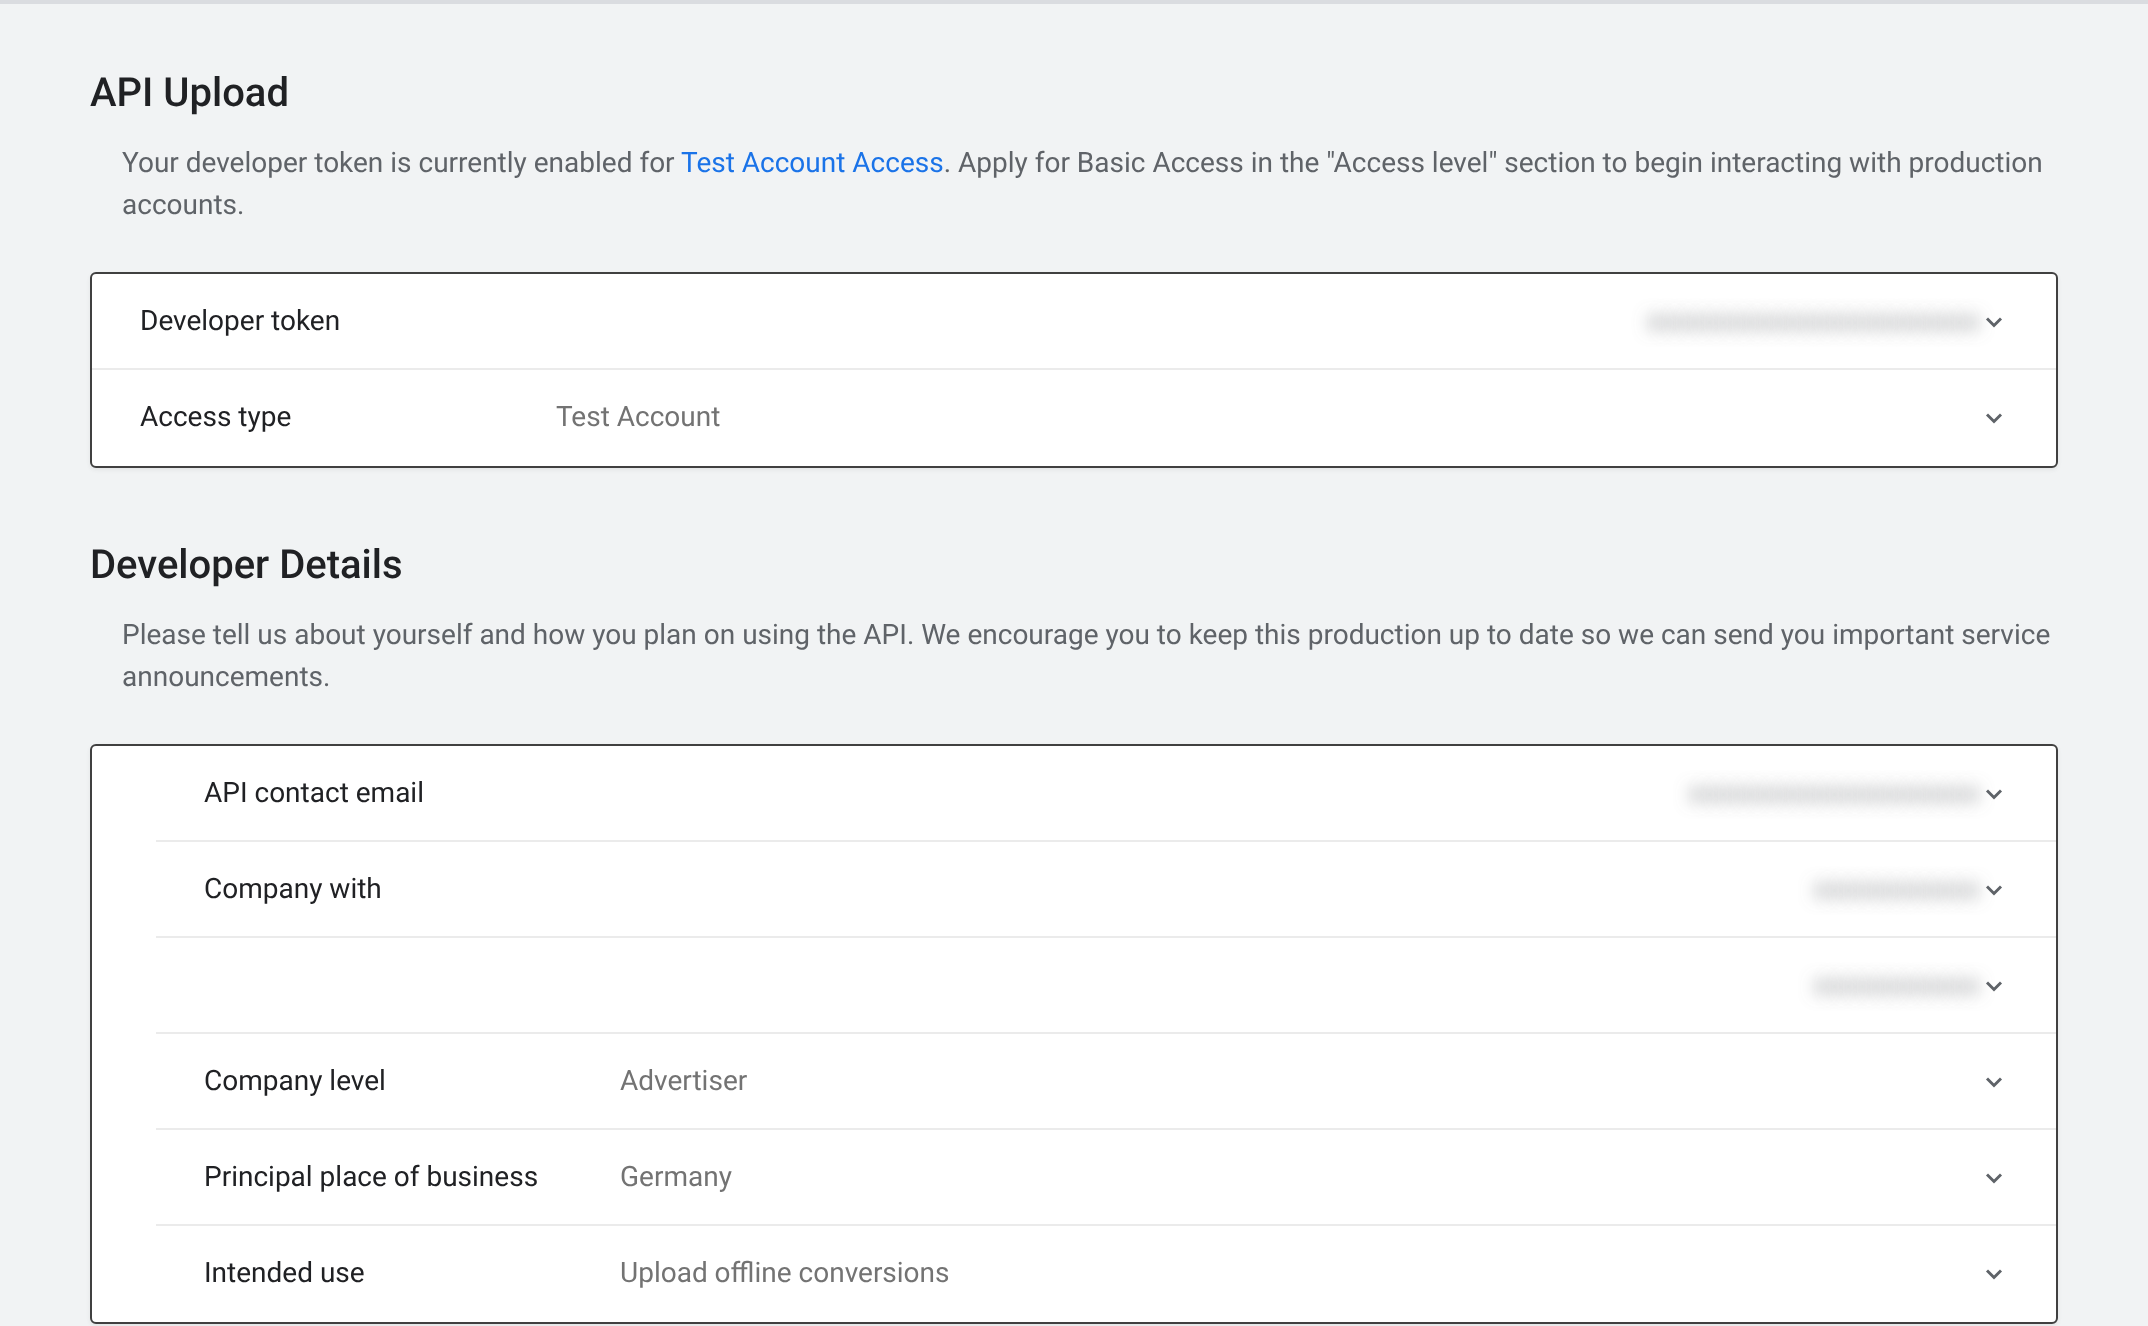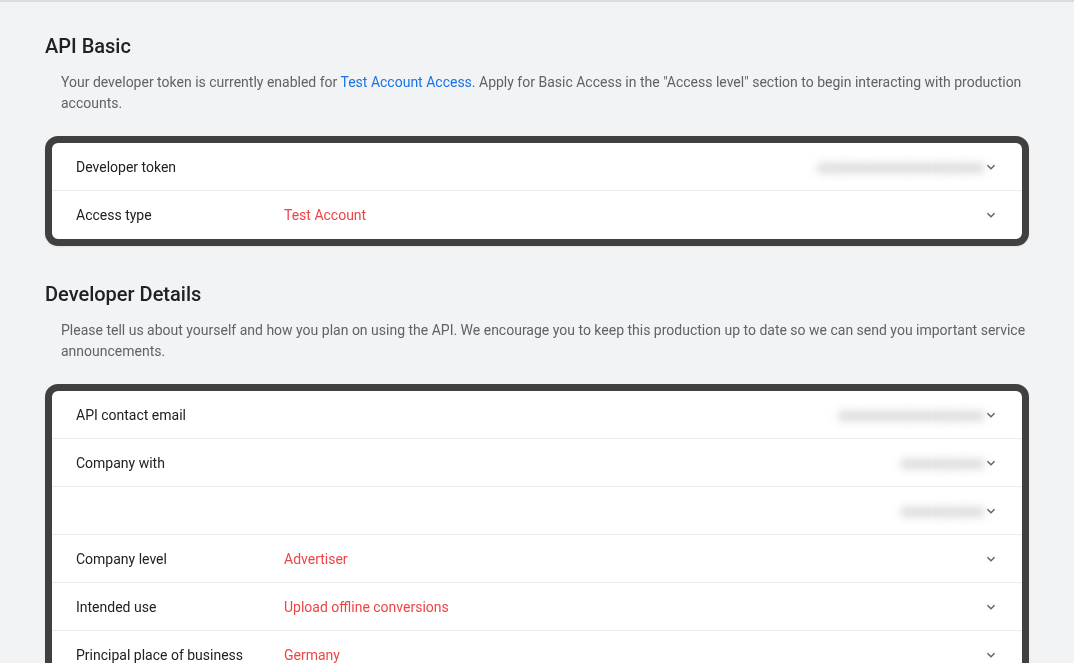--- a/index.html
+++ b/index.html
@@ -35,48 +35,49 @@
       line-height: 1.5;
       margin-bottom: 22px;
       margin-left: 16px;
     }
     .section-desc a {
       color: #1a73e8;
       text-decoration: none;
     }
     .card {
       background: #fff;
-      border: 7px solid #404040;
-      border-radius: 13px;
+      border: 1px solid #404040;
+      border-radius: 3px;
       box-shadow: 0 1px 2px rgba(60,64,67,0.08);
       margin-bottom: 36px;
     }
     .card:last-child {
       margin-bottom: 0;
+      padding-left: 32px;
     }
     .row {
       display: flex;
       align-items: center;
       padding: 14px 24px;
       border-bottom: 1px solid #ebebeb;
       min-height: 48px;
       cursor: pointer;
     }
     .row:last-child {
       border-bottom: none;
     }
     .row-label {
       flex: 0 0 208px;
       font-size: 14px;
       color: #202124;
     }
     .row-value {
       flex: 1;
       font-size: 14px;
-      color: #ef4444;
+      color: #737373;
     }
     .row-value.blurred {
       color: transparent;
       text-shadow: 0 0 8px rgba(95,99,104,0.7);
       user-select: none;
       text-align: right;
     }
     .chevron {
       flex: 0 0 auto;
       color: #5f6368;
@@ -88,21 +89,21 @@
       height: 14px;
     }
   </style>
 </head>
 <body>
 
 <div class="top-border"></div>
 
 <div class="container">
 
-  <h2 class="section-title">API Basic</h2>
+  <h2 class="section-title">API Upload</h2>
   <p class="section-desc">
     <span>Your developer token is currently enabled for </span><a href="#">Test Account Access</a><span>. Apply for Basic Access in the "Access level" section to begin interacting with production accounts.</span>
   </p>
 
   <div class="card">
     <div class="row">
       <div class="row-label">Developer token</div>
       <div class="row-value blurred">xxxxxxxxxxxxxxxxxxxxxxxx</div>
       <div class="chevron">
         <svg viewBox="0 0 24 24" fill="none" stroke="currentColor" stroke-width="2.5">
@@ -154,31 +155,31 @@
     <div class="row">
       <div class="row-label">Company level</div>
       <div class="row-value">Advertiser</div>
       <div class="chevron">
         <svg viewBox="0 0 24 24" fill="none" stroke="currentColor" stroke-width="2.5">
             <polyline points="6 9 12 15 18 9"></polyline>
           </svg>
       </div>
     </div>
     <div class="row">
-      <div class="row-label">Intended use</div>
-      <div class="row-value">Upload offline conversions</div>
+      <div class="row-label">Principal place of business</div>
+      <div class="row-value">Germany</div>
       <div class="chevron">
         <svg viewBox="0 0 24 24" fill="none" stroke="currentColor" stroke-width="2.5">
             <polyline points="6 9 12 15 18 9"></polyline>
           </svg>
       </div>
     </div>
     <div class="row">
-      <div class="row-label">Principal place of business</div>
-      <div class="row-value">Germany</div>
+      <div class="row-label">Intended use</div>
+      <div class="row-value">Upload offline conversions</div>
       <div class="chevron">
         <svg viewBox="0 0 24 24" fill="none" stroke="currentColor" stroke-width="2.5">
             <polyline points="6 9 12 15 18 9"></polyline>
           </svg>
       </div>
     </div>
   </div>
 
 </div>
 

